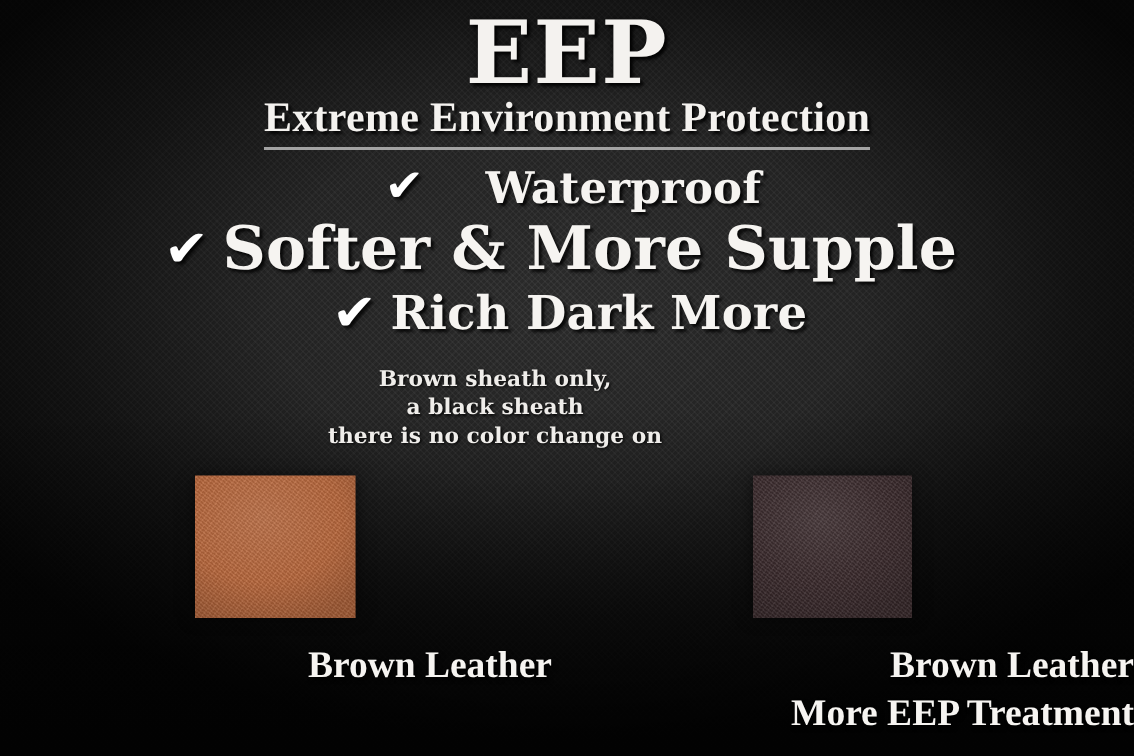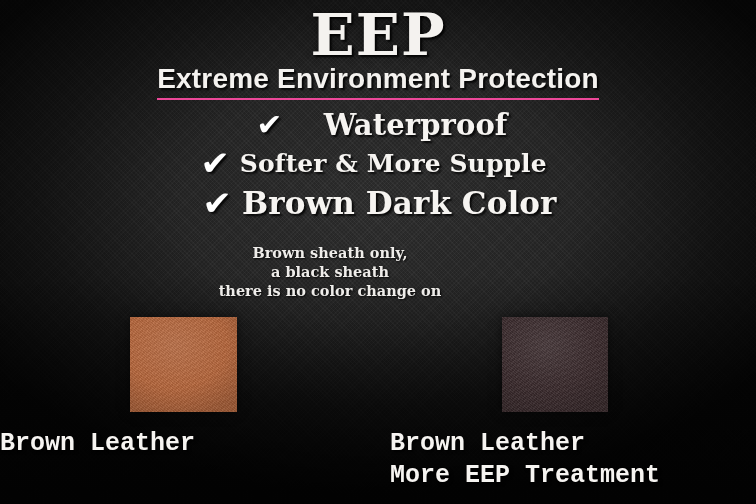--- a/index.html
+++ b/index.html
@@ -78,27 +78,27 @@
     font-size: 58px;
     line-height: 1.02;
     letter-spacing: 1px;
     color: #f4f2ef;
     text-shadow: 2px 2px 2px rgba(0,0,0,0.85), 0 0 6px rgba(0,0,0,0.5);
   }
   .title-sub {
     display: inline-block;
     margin-top: -2px;
     padding-bottom: 3px;
-    font-family: Liberation Sans, sans-serif;
+    font-family: Liberation Serif, serif;
     font-weight: 700;
     font-size: 28px;
     line-height: 1.12;
     letter-spacing: 0.2px;
     color: #f4f2ef;
-    border-bottom: 2px solid #ec4899;
+    border-bottom: 2px solid #a3a3a3;
     text-shadow: 2px 2px 2px rgba(0,0,0,0.85);
   }
 
   
   .features {
     position: absolute;
     top: 110px;
     left: 0;
     width: 756px;
   }
@@ -126,21 +126,21 @@
   .feature-row.r3 .check-icon { font-size: 34px; }
 
   .feature-label {
     font-family: "DejaVu Serif", serif;
     font-weight: 700;
     color: #f6f4f1;
     text-shadow: 2px 2px 2px rgba(0,0,0,0.8);
     letter-spacing: 0.1px;
   }
   .feature-row.r1 .feature-label { font-size: 29px; margin-left: 32px; }
-  .feature-row.r2 .feature-label { font-size: 25px; }
+  .feature-row.r2 .feature-label { font-size: 40px; }
   .feature-row.r3 .feature-label { font-size: 31px; }
 
   
   .disclaimer {
     position: absolute;
     top: 243px;
     left: 0;
     width: 660px;
     text-align: center;
     font-family: "DejaVu Serif", serif;
@@ -180,26 +180,26 @@
       rgba(255,255,255,0.00) 60%,
       rgba(0,0,0,0.14) 100%);
   }
 
   #swatch-left  { left: 130px; top: 317px; width: 107px; height: 95px; }
   #swatch-right { left: 502px; top: 317px; width: 106px; height: 95px; }
 
   
   .caption {
     position: absolute;
-    font-family: Liberation Mono, monospace;
+    font-family: Liberation Serif, serif;
     font-weight: 700;
     font-size: 25px;
     line-height: 1.28;
     color: #f6f4f1;
-    text-align: left;
+    text-align: right;
     text-shadow: 2px 2px 3px rgba(0,0,0,0.9);
     white-space: nowrap;
   }
   #caption-left  { left: 0px;   top: 428px; width: 368px; }
   #caption-right { left: 390px; top: 428px; width: 366px; }
 </style>
 </head>
 <body>
 
 <div id="poster">
@@ -222,21 +222,21 @@
         <span class="feature-label">Waterproof</span>
       </div>
 
       <div class="feature-row r2">
         <span class="check-icon">✔</span>
         <span class="feature-label">Softer &amp; More Supple</span>
       </div>
 
       <div class="feature-row r3">
         <span class="check-icon">✔</span>
-        <span class="feature-label">Brown Dark Color</span>
+        <span class="feature-label">Rich Dark More</span>
       </div>
 
     </div>
 
     <div class="disclaimer">
       <div>Brown sheath only,</div>
       <div>a black sheath</div>
       <div>there is no color change on</div>
     </div>
 

